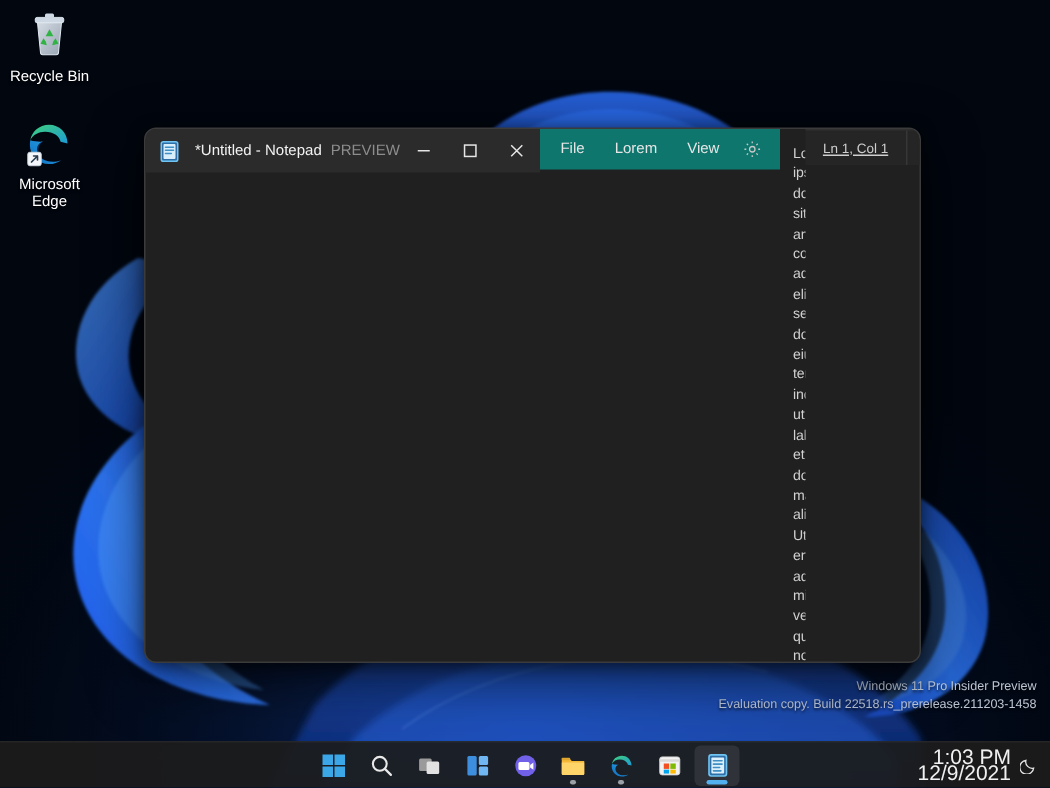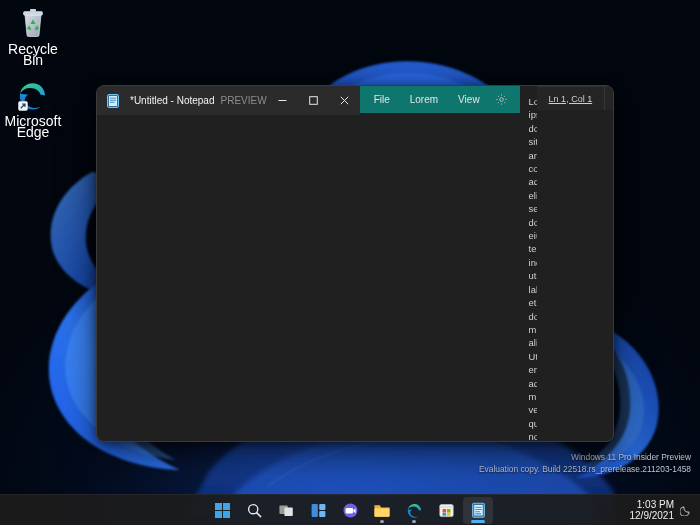--- a/index.html
+++ b/index.html
@@ -25,21 +25,21 @@
       linear-gradient(165deg, #071530 0%, #040e22 45%, #01070f 100%);
   }
   #wallpaper-svg { position: absolute; inset: 0; width: 700px; height: 525px; display: block; }
 
   
   .desk-icon {
     position: absolute;
     width: 66px;
     text-align: center;
     color: #fff;
-    font-size: 14px;
+    font-size: 10px;
     line-height: 11px;
     text-shadow: 0 1px 2px rgba(0,0,0,.85);
     cursor: default;
   }
   .desk-icon .glyph { display: block; margin: 0 auto 3px; }
   #icon-recycle { left: 0px; top: 6px; }
   #icon-edge    { left: 0px; top: 78px; }
 
   
   #notepad-window {
@@ -195,21 +195,21 @@
     position: absolute;
     right: 4px;
     display: flex;
     align-items: center;
     gap: 6px;
     padding-right: 4px;
   }
   #clock {
     text-align: right;
     color: #f0f0f0;
-    font-size: 10px;
+    font-size: 14px;
     line-height: 11px;
     cursor: default;
   }
   #notif-icon { display: flex; align-items: center; cursor: default; }
 </style>
 </head>
 <body>
 
 <div id="desktop">
 

